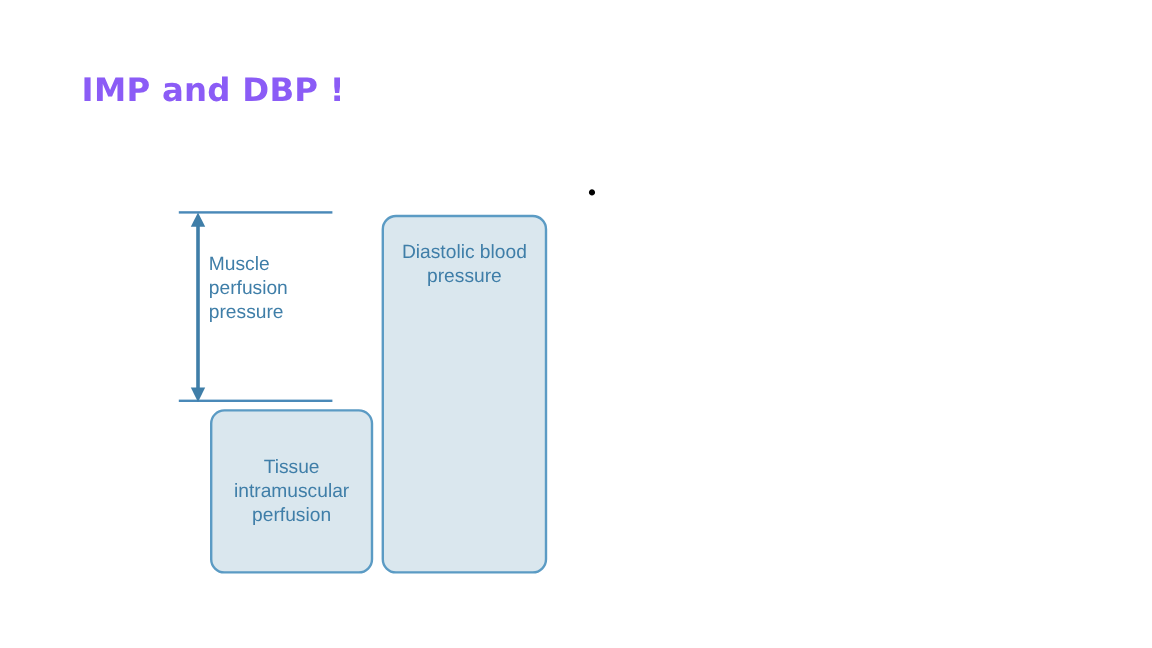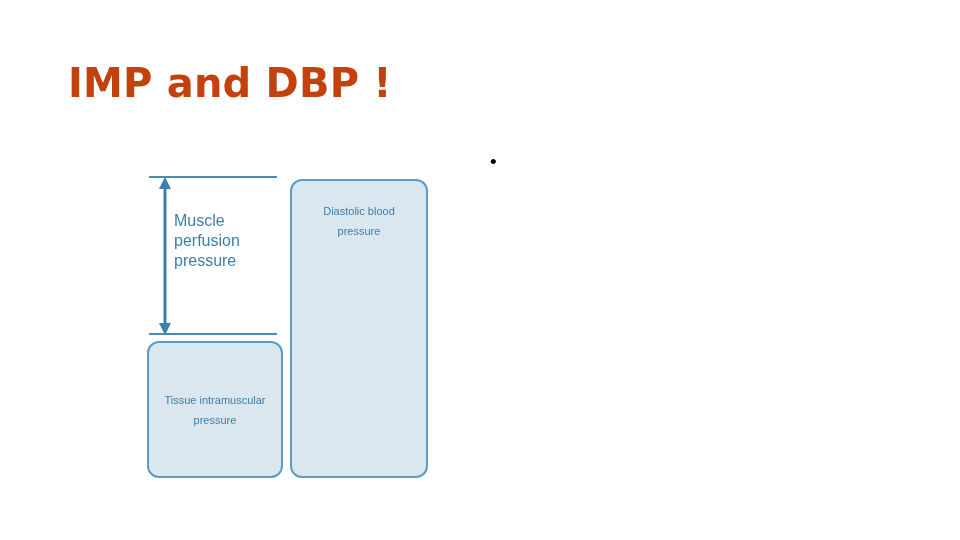--- a/index.html
+++ b/index.html
@@ -19,23 +19,23 @@
     height: 540px;
     background: #ffffff;
   }
 
   
   #slide-title {
     position: absolute;
     left: 68px;
     top: 60px;
     font-family: "DejaVu Sans", sans-serif;
-    font-size: 40px;
+    font-size: 27px;
     font-weight: bold;
-    color: #c2410c;
+    color: #8b5cf6;
     letter-spacing: 0.2px;
     white-space: nowrap;
   }
 
   
   #body-list {
     position: absolute;
     left: 490px;
     top: 148px;
     width: 430px;
@@ -76,25 +76,26 @@
   #rule-middle { top: 168px; }
 
   .pressure-box {
     position: absolute;
     box-sizing: border-box;
     background: #DAE7EE;
     border: 2px solid #5B9BC4;
     border-radius: 12px;
     color: #3F7EA8;
     font-family: "Liberation Sans", sans-serif;
-    font-size: 11px;
+    font-size: 16px;
     line-height: 20px;
     text-align: center;
     display: flex;
     justify-content: center;
+    margin-left: 28px;
   }
 
   #box-tissue {
     left: 7px;
     top: 176px;
     width: 136px;
     height: 137px;
     align-items: center;
   }
   #box-tissue .box-label { padding: 0 6px; }
@@ -149,21 +150,21 @@
 
     <svg id="arrow-mpp" viewBox="0 0 18 158">
       <line x1="9" y1="10" x2="9" y2="148" stroke="#3F7EA8" stroke-width="3"></line>
       <polygon points="9,0 3,12 15,12" fill="#3F7EA8"></polygon>
       <polygon points="9,158 3,146 15,146" fill="#3F7EA8"></polygon>
     </svg>
 
     <div id="label-mpp">Muscle perfusion pressure</div>
 
     <div class="pressure-box" id="box-tissue">
-      <span class="box-label">Tissue intramuscular pressure</span>
+      <span class="box-label">Tissue intramuscular perfusion</span>
     </div>
 
     <div class="pressure-box" id="box-dbp">
       <span class="box-label">Diastolic blood pressure</span>
     </div>
 
   </div>
 </div>
 
 </body></html>

